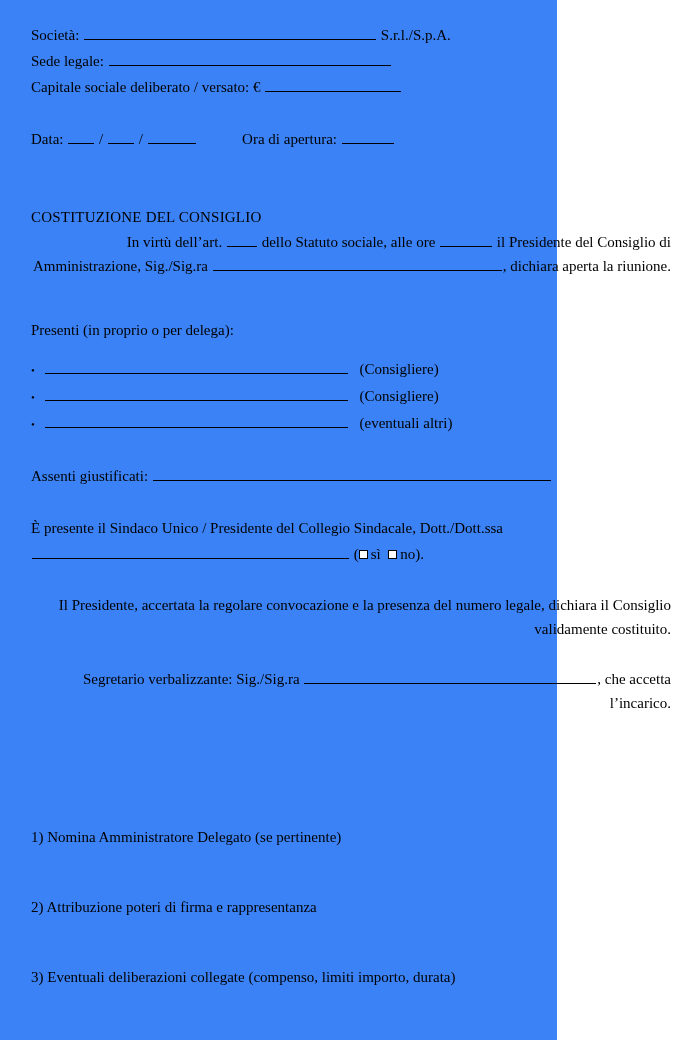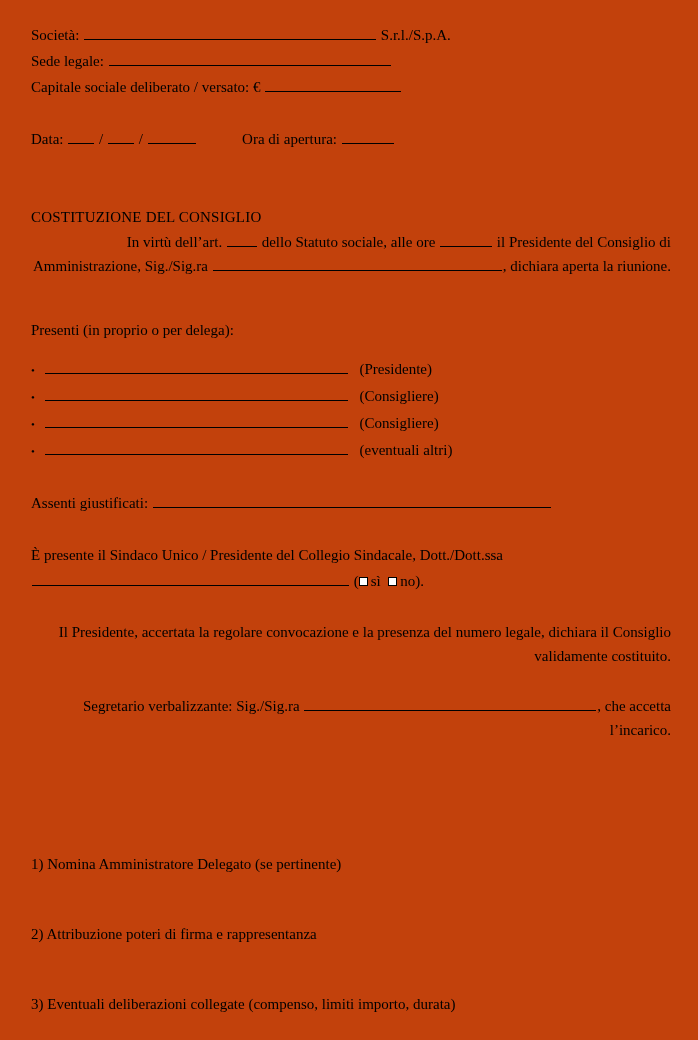--- a/index.html
+++ b/index.html
@@ -14,23 +14,23 @@
     position: relative;
     font-family: "Liberation Serif", "DejaVu Serif", serif;
     font-size: 15px;
     color: #000000;
     overflow: hidden;
   }
   .page {
     position: absolute;
     left: 0;
     top: 0;
-    width: 698px;
+    width: 557px;
     height: 1040px;
-    background: #c2410c;
+    background: #3b82f6;
   }
   .doc {
     position: absolute;
     left: 31px;
     top: 22px;
     width: 640px;
   }
   .line {
     line-height: 26px;
     white-space: nowrap;
@@ -158,25 +158,20 @@
     <div class="spacer-lg"></div>
 
     <div class="line">Presenti (in proprio o per delega):</div>
 
     <div class="spacer-sm"></div>
 
     <div class="bullets">
       <div class="bullet-row">
         <span class="bullet-dot">•</span>
         <span class="blank b-bullet"></span>
-        <span class="bullet-label">(Presidente)</span>
-      </div>
-      <div class="bullet-row">
-        <span class="bullet-dot">•</span>
-        <span class="blank b-bullet"></span>
         <span class="bullet-label">(Consigliere)</span>
       </div>
       <div class="bullet-row">
         <span class="bullet-dot">•</span>
         <span class="blank b-bullet"></span>
         <span class="bullet-label">(Consigliere)</span>
       </div>
       <div class="bullet-row">
         <span class="bullet-dot">•</span>
         <span class="blank b-bullet"></span>

